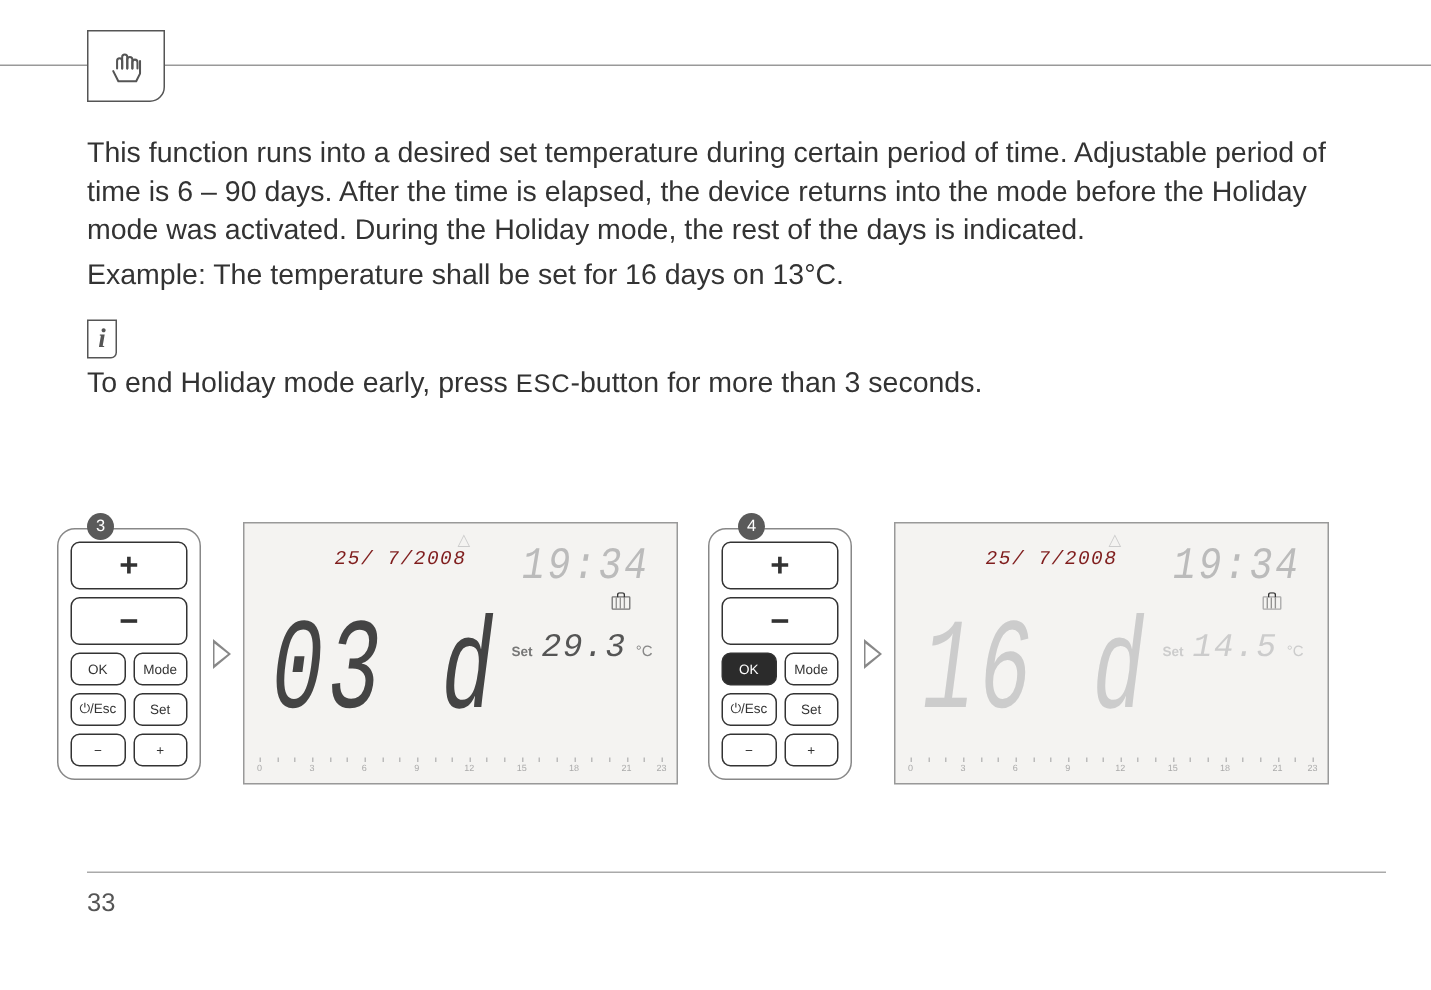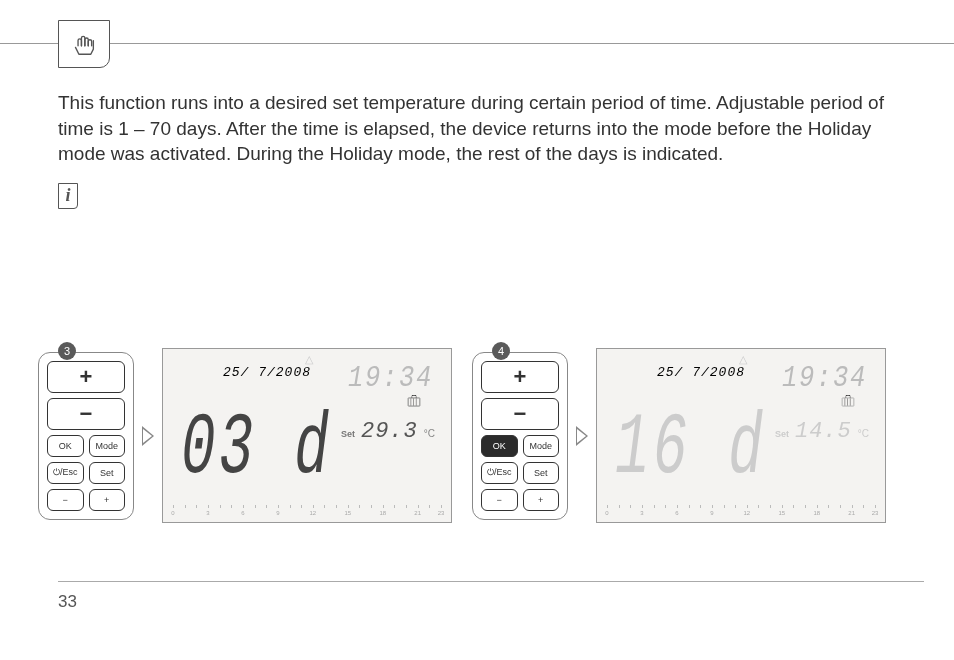--- a/index.html
+++ b/index.html
@@ -187,21 +187,21 @@
     border: 1px solid #999;
     background: #f4f3f1;
     position: relative;
   }
   .lcd .date {
     position: absolute;
     top: 16px; left: 60px;
     font-family: "Courier New", monospace;
     font-style: italic;
     font-size: 13px;
-    color: #000000;
+    color: #7f1d1d;
     letter-spacing: 1px;
   }
   .lcd .time {
     position: absolute;
     top: 12px; right: 18px;
     font-family: "Courier New", monospace;
     font-style: italic;
     font-size: 30px;
     color: #bbb;
     letter-spacing: 2px;
@@ -300,24 +300,28 @@
       <path d="M17 22 v-9 a2 2 0 0 1 4 0 v9"></path>
       <path d="M21 22 v-7 a2 2 0 0 1 4 0 v7"></path>
       <path d="M25 22 v-5 a2 2 0 0 1 4 0 v5"></path>
     </g>
   </svg>
 </div>
 
 <div class="content">
 
 
-  <p class="para">This function runs into a desired set temperature during certain period of time. Adjustable period of time is 1 – 70 days. After the time is elapsed, the device returns into the mode before the Holiday mode was activated. During the Holiday mode, the rest of the days is indicated.</p>
+  <p class="para">This function runs into a desired set temperature during certain period of time. Adjustable period of time is 6 – 90 days. After the time is elapsed, the device returns into the mode before the Holiday mode was activated. During the Holiday mode, the rest of the days is indicated.</p>
+  <p class="para">Example: The temperature shall be set for 16 days on 13°C.</p>
 
   <div class="info-icon">i</div>
 
+  <p class="tip-line">
+    <span>To end Holiday mode early, press </span><span class="esc">ESC</span><span>-button for more than 3 seconds.</span>
+  </p>
 </div>
 
 <div class="figures">
 
   <div class="fig">
     <div class="step-badge">3</div>
     <div class="keypad">
       <div class="key big">+</div>
       <div class="key big">−</div>
       <div class="krow">

